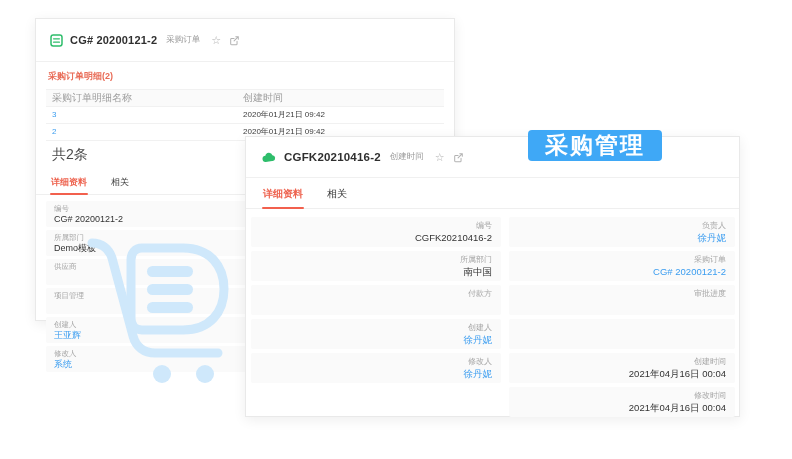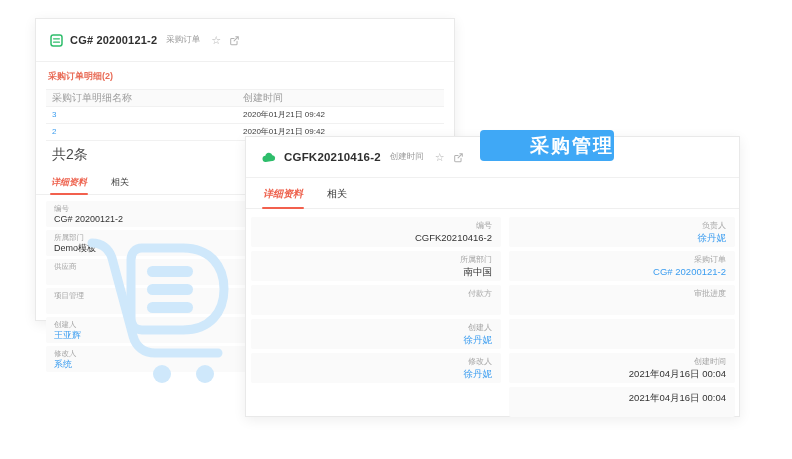--- a/index.html
+++ b/index.html
@@ -39,43 +39,43 @@
   .c1 { width:48%; } .c2 { flex:1; }
   .cell-link { color:#3b9df0; text-decoration:none; cursor:pointer; }
   .tbl-footer { font-size:14px; color:#4a4a4a; padding:5px 6px 2px; }
 
   
   .tabs { display:flex; gap:22px; padding:0 14px; border-bottom:1px solid #efefef; }
   .order-panel .tabs { margin-top:6px; }
   .payment-panel .tabs { padding:6px 16px 0; }
   .tab { font-size:9px; color:#3a3a3a; padding:4px 1px 5px; position:relative; cursor:pointer; }
   .payment-panel .tab { font-size:10px; padding:3px 1px 7px; }
-  .tab.active { color:#ee6450; font-weight:bold;font-style:italic; }
+  .tab.active { color:#ee6450; font-weight:bold; }
   .tab.active::after {
     content:""; position:absolute; left:0; right:0; bottom:-1px; height:2px;
     background:#f2604d; border-radius:1px;
   }
 
   
   .fields { padding:6px 10px 0; }
   .fbox { background:#fafafa; border-radius:2px; padding:3px 8px; margin-bottom:3px; }
   .flabel { font-size:7.5px; color:#a6a6a6; line-height:9px; }
   .fvalue { font-size:9px; color:#333; line-height:10px; margin-top:1px; min-height:10px; }
   .fvalue.link { color:#3b9df0; cursor:pointer; }
 
   .fgrid { display:grid; grid-template-columns:250px 1fr; column-gap:8px; padding:8px 4px 0 5px; }
   .fgrid .fbox { height:30px; padding:4px 9px; margin-bottom:4px; }
   .fgrid .flabel { font-size:8px; line-height:10px; }
   .fgrid .fvalue { font-size:9.5px; line-height:12px; margin-top:1px; min-height:12px; }
 
   
   .badge {
-    position:absolute; left:480px; top:130px; width:134px; height:31px; z-index:4;
-    background:#3fa8f6; border-radius:4px; color:#fff; font-size:19px;
-    line-height:31px; text-align:right; letter-spacing:2px; font-weight:bold;
+    position:absolute; left:528px; top:130px; width:134px; height:31px; z-index:4;
+    background:#3fa8f6; border-radius:4px; color:#fff; font-size:23px;
+    line-height:31px; text-align:center; letter-spacing:2px; font-weight:bold;
   }
 </style>
 </head>
 <body>
 
 <div class="stage">
 
   <svg class="cart-watermark" width="160" height="172" viewBox="0 0 160 172">
     <path d="M7,19 C17,19 24,25 27,34 L48,112 C51,123 59,129 70,129 H133" stroke="#cfe8fb" stroke-width="9" stroke-linecap="round" fill="none"></path>
     <path d="M57,24 H98 C125,24 139,42 139,65 C139,88 125,106 98,106 H57 C50,106 46,101 46,94 V36 C46,29 50,24 57,24 Z" stroke="#cfe8fb" stroke-width="9" stroke-linejoin="round" fill="none"></path>
@@ -211,20 +211,21 @@
           <div class="fvalue"></div>
         </div>
         <div class="fbox">
           <div class="fvalue"></div>
         </div>
         <div class="fbox">
           <div class="flabel">创建时间</div>
           <div class="fvalue">2021年04月16日 00:04</div>
         </div>
         <div class="fbox">
+          <div class="flabel">修改时间</div>
           <div class="fvalue">2021年04月16日 00:04</div>
         </div>
       </div>
     </div>
   </section>
 
   <div class="badge">采购管理</div>
 
 </div>
 

